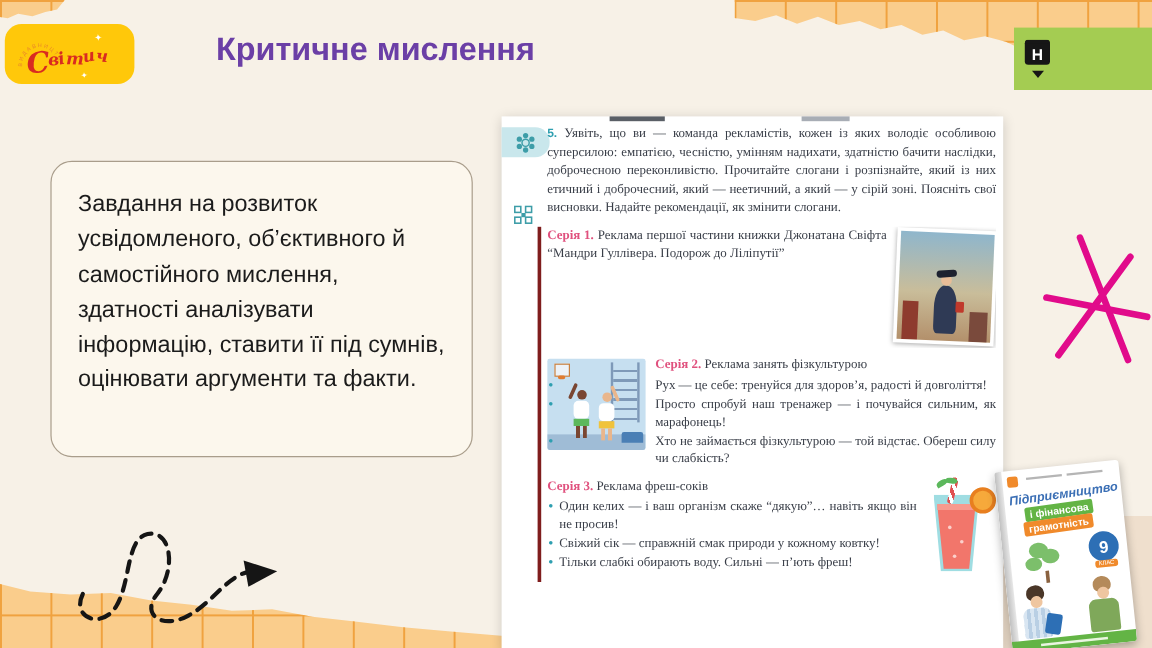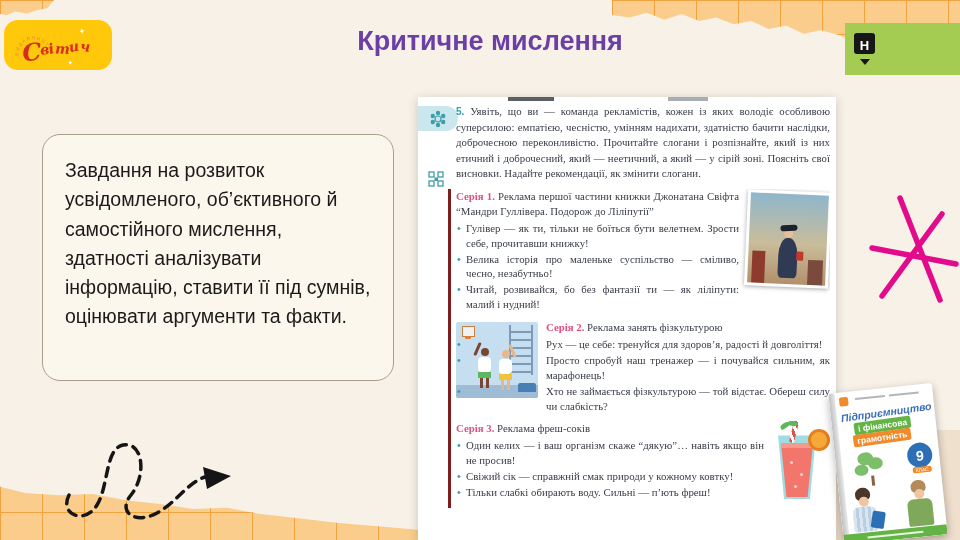--- a/index.html
+++ b/index.html
@@ -27,21 +27,21 @@
   .nus-box{position:absolute;left:845px;top:23px;width:115px;height:52px;
     background:#A4CC52;display:flex;align-items:center;padding-left:9px;box-sizing:border-box;gap:8px;}
   .nus-icon-col{display:flex;flex-direction:column;align-items:center;gap:5px;}
   .nus-icon{width:21px;height:21px;background:#161616;border-radius:3px;color:#fff;
     font-weight:bold;font-size:13px;display:flex;align-items:center;justify-content:center;
     border-top:3px solid #161616;box-sizing:border-box;}
   .nus-tri{width:0;height:0;border-left:5px solid transparent;border-right:5px solid transparent;
     border-top:6px solid #161616;}
   .nus-text{font-size:9.5px;font-weight:bold;color:#141414;letter-spacing:.4px;line-height:1.55;}
 
-  .slide-title{position:absolute;left:180px;top:26px;width:620px;text-align:center;
+  .slide-title{position:absolute;left:180px;top:26px;width:620px;text-align:left;
     font-size:27px;font-weight:bold;color:#6B3FA6;}
 
   .left-card{position:absolute;left:42px;top:134px;width:352px;height:247px;
     background:#FCF7ED;border:1.5px solid #A99D8B;border-radius:18px;
     padding:21px 22px;box-sizing:border-box;font-size:19.5px;line-height:1.5;color:#1b1b1b;}
 
   .page{position:absolute;left:418px;top:97px;width:418px;height:445px;background:#fff;
     box-shadow:0 2px 10px rgba(0,0,0,.18);font-family:"Liberation Serif",serif;color:#383D47;}
   .frag{position:absolute;height:4px;top:0;}
   .frag-a{left:90px;width:46px;background:#5A5F66;}
@@ -231,25 +231,20 @@
           <div class="g-art">
             <div class="g-bld1"></div>
             <div class="g-bld2"></div>
             <div class="g-body"></div>
             <div class="g-head"></div>
             <div class="g-hat"></div>
             <div class="g-book"></div>
           </div>
         </div>
         <div><span class="series-label">Серія 1.</span><span> Реклама першої частини книжки Джонатана Свіфта “Мандри Гуллівера. Подорож до Ліліпутії”</span></div>
-        <ul>
-          <li>Гулівер — як ти, тільки не боїться бути велетнем. Зрости себе, прочитавши книжку!</li>
-          <li>Велика історія про маленьке суспільство — сміливо, чесно, незабутньо!</li>
-          <li>Читай, розвивайся, бо без фантазії ти — як ліліпути: малий і нудний!</li>
-        </ul>
       </div>
 
       <div class="series">
         <div class="gym">
           <div class="gym-floor"></div>
           <div class="gym-bars"></div>
           <div class="gym-hoop"></div>
           <div class="gym-ring"></div>
           <div class="fig fig1">
             <div class="fig-arm"></div>

